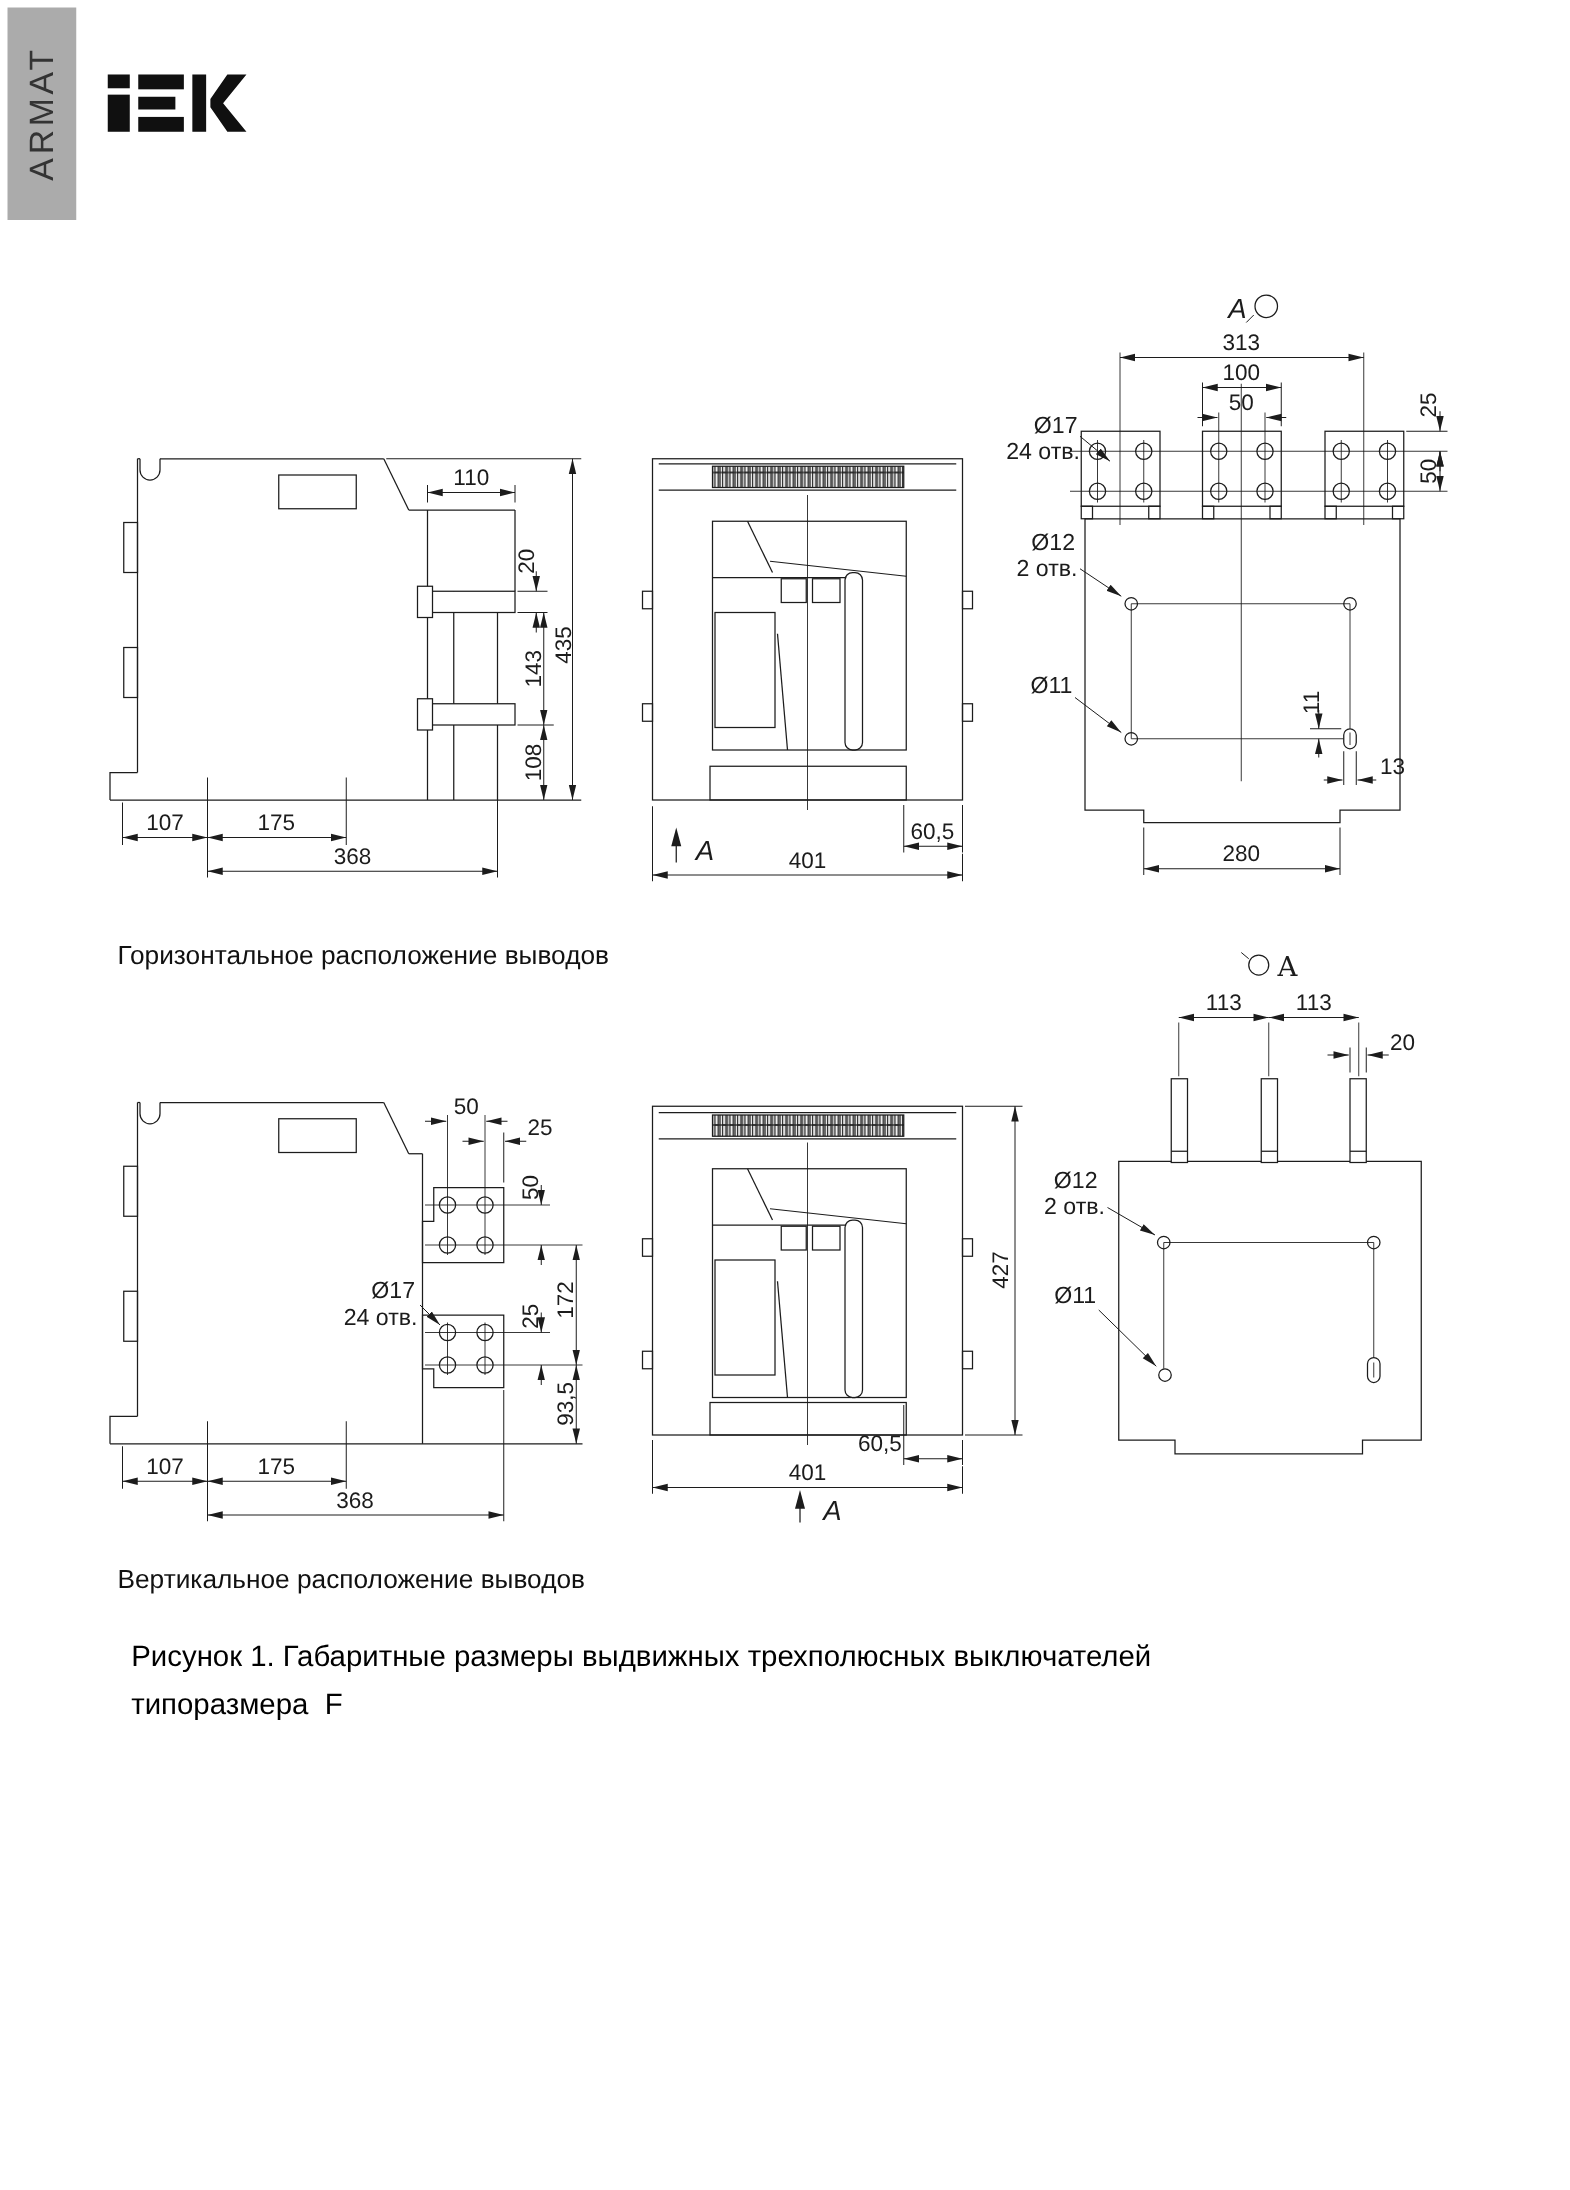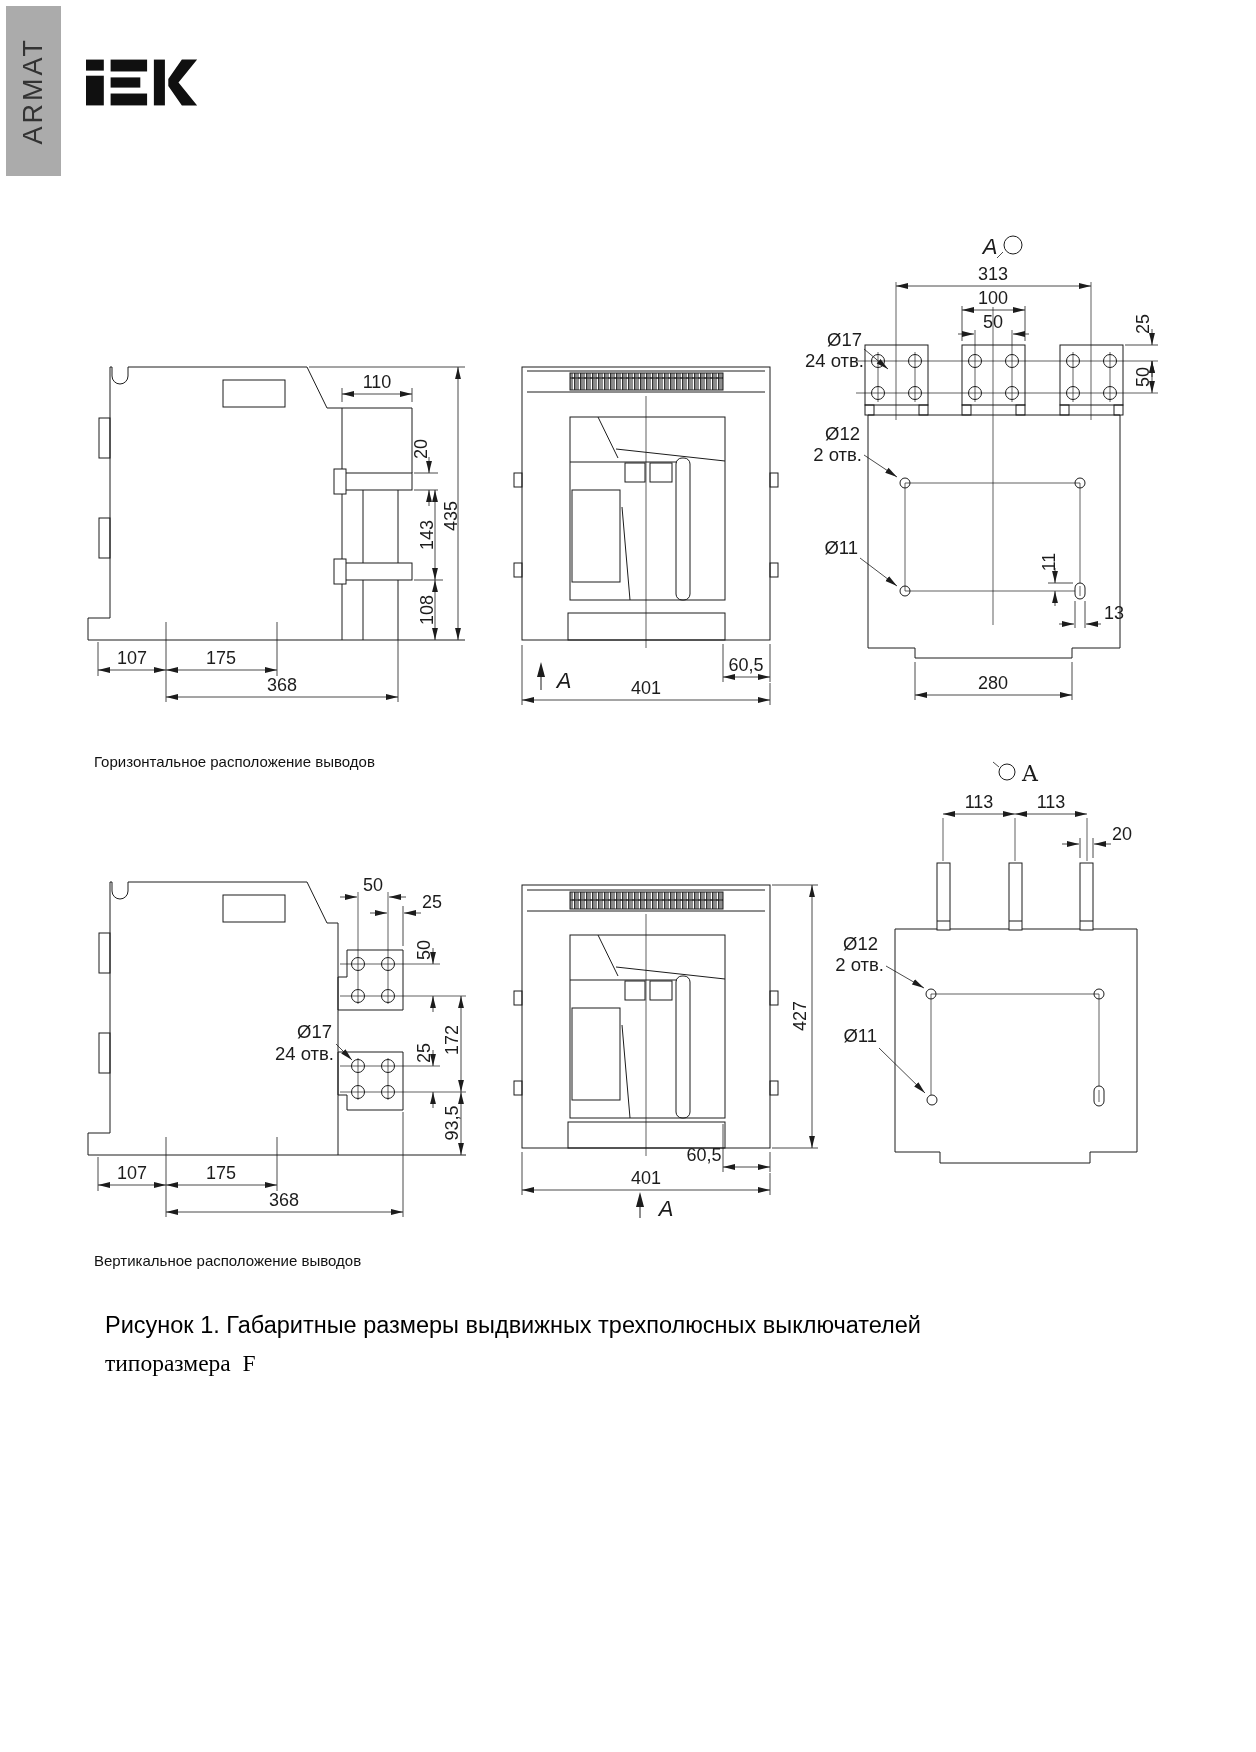--- a/index.html
+++ b/index.html
@@ -22,25 +22,25 @@
   .dwg line,.dwg path,.dwg rect,.dwg circle{stroke:#1c1c1c;fill:none;stroke-width:1;}
   .dwg .d{stroke-width:0.8;}
   .dwg .cl{stroke-width:0.7;}
   .dwg .wf{fill:#ffffff;}
   .dwg .hatch{fill:url(#grille);}
   .dwg text{fill:#1c1c1c;stroke:none;font-family:"Liberation Sans",sans-serif;font-size:18px;}
   .dwg text.lbl{font-size:18.5px;}
   .dwg text.it{font-style:italic;font-size:22px;}
   .dwg text.sa{font-family:"DejaVu Serif",serif;font-size:22px;}
   .dwg .ah{fill:#1c1c1c;stroke:none;}
-  .caption{position:absolute;left:94px;font-size:15px;color:#111;}
+  .caption{position:absolute;left:94px;font-size:21px;color:#111;}
   .cap-h{top:753px;}
   .cap-v{top:1252px;text-align:right;}
   .figcap{position:absolute;left:88px;top:1306px;font-size:23.5px;line-height:38px;color:#000;margin-left:17px;}
-  .figcap .l2{white-space:pre;font-family:Liberation Serif, serif;}
+  .figcap .l2{white-space:pre;}
 </style>
 </head>
 <body>
 
 <div class="page">
 
   <div class="brand-bar">
     <span>ARMAT</span>
   </div>
 

